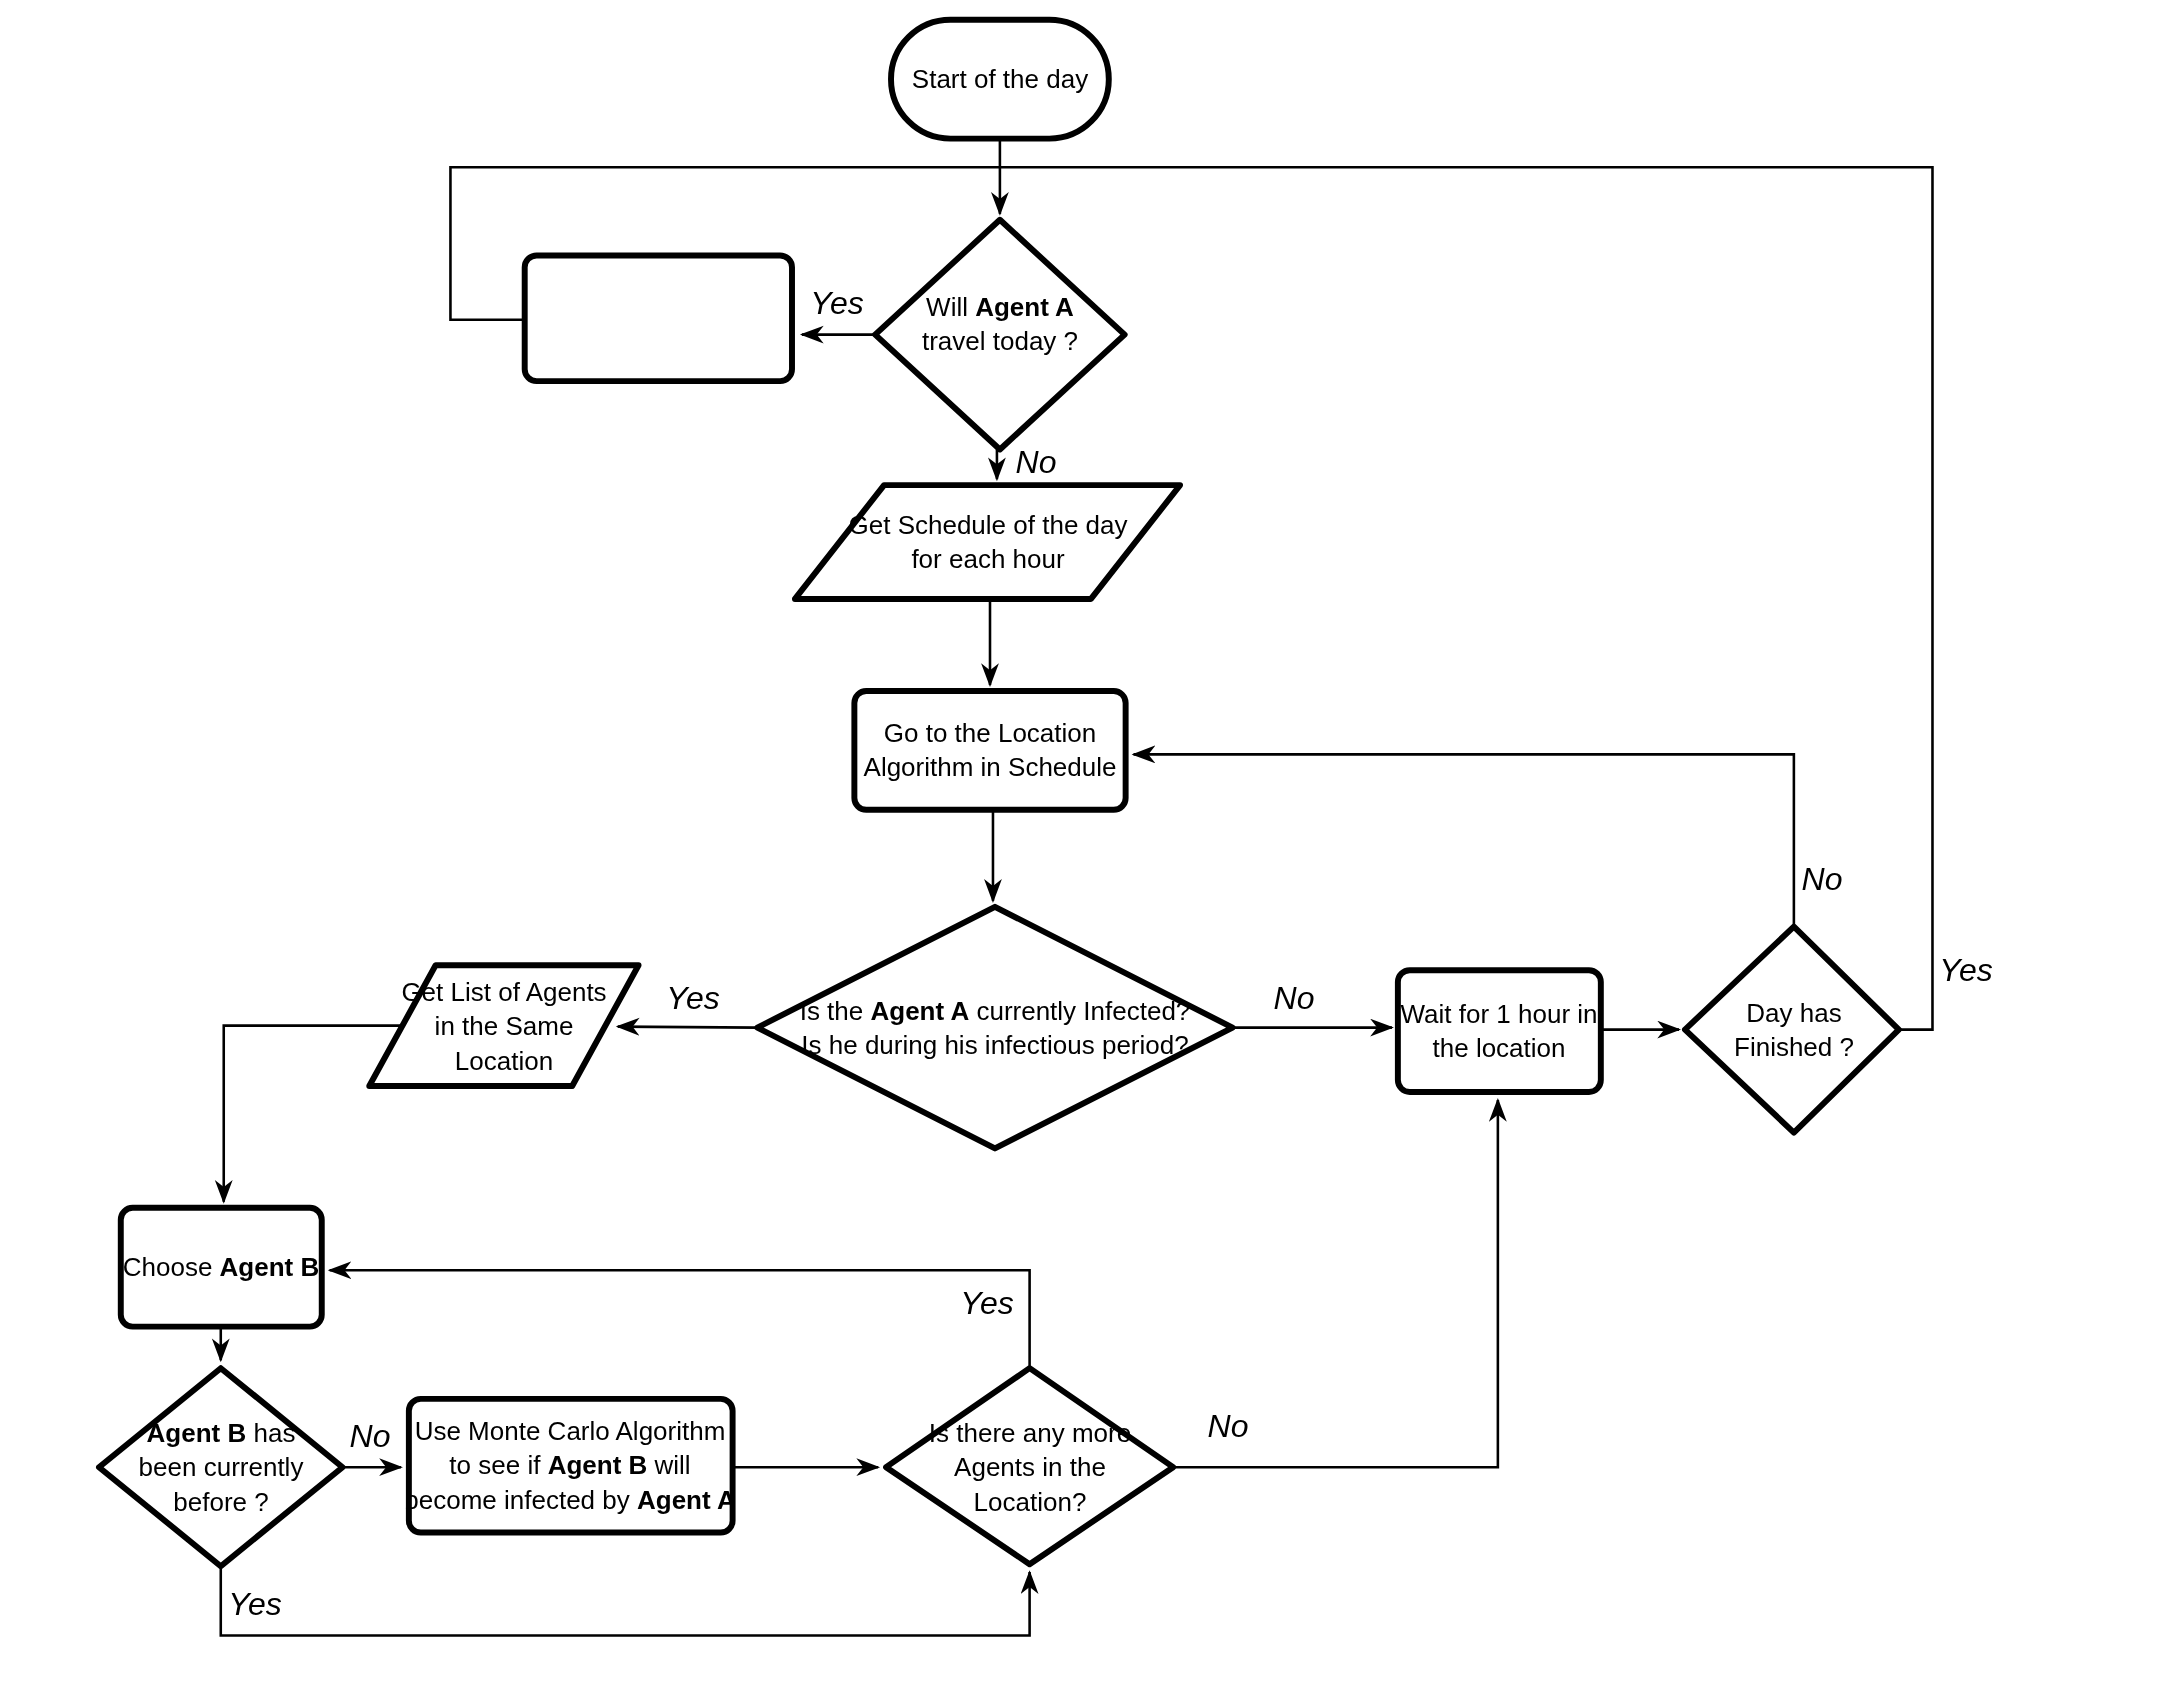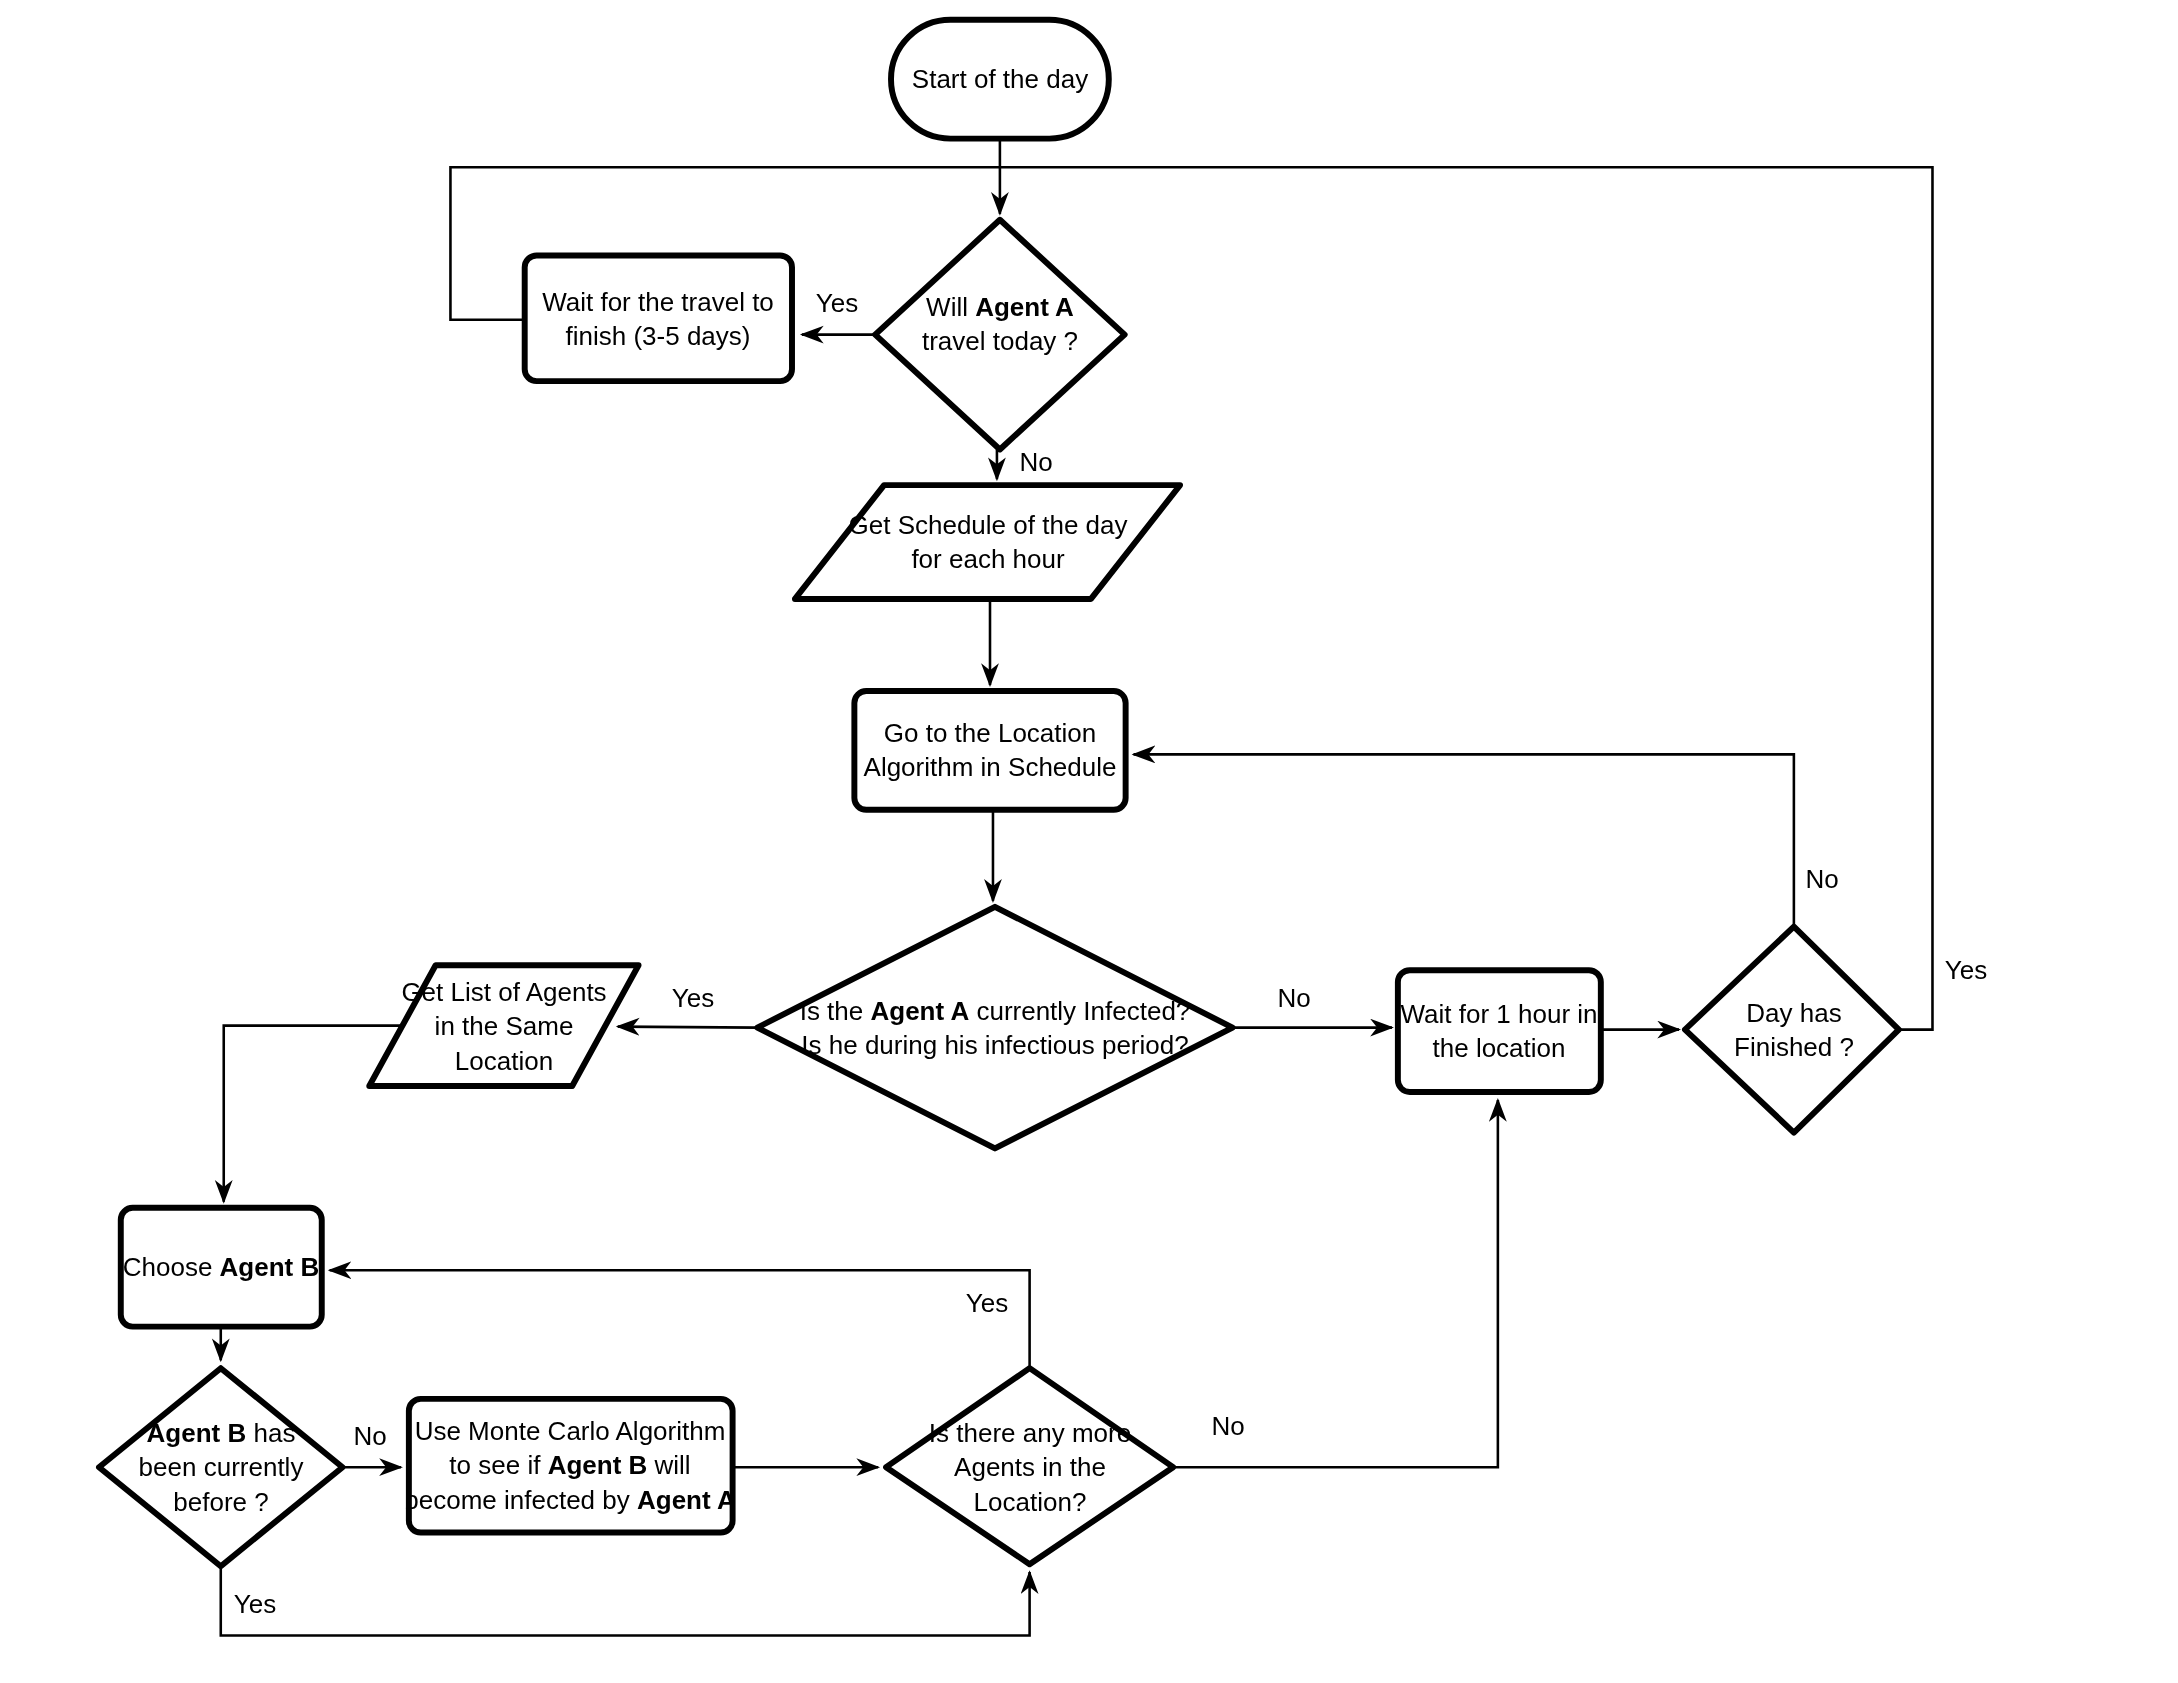--- a/index.html
+++ b/index.html
@@ -14,21 +14,21 @@
   .stage svg{position:absolute;left:0;top:0;}
   .edge{fill:none;stroke:var(--ink,#000000);stroke-width:2.6;}
   .shape{fill:var(--paper,#ffffff);stroke:var(--ink,#000000);stroke-width:6;stroke-linejoin:round;stroke-linecap:round;}
   .nlabel{
     position:absolute;transform:translate(-50%,-50%);
     white-space:pre-line;text-align:center;
     font-size:26px;line-height:1.32;
   }
   .elabel{
     position:absolute;transform:translate(-50%,-50%);
-    font-size:26px;white-space:nowrap;
+    font-size:32px;white-space:nowrap;font-style:italic;
   }
 </style>
 </head>
 <body>
 
 <div class="stage" style="--ink: #000000; --paper: #ffffff;">
 
   <svg width="2178" height="1683" viewBox="0 0 2200 1700">
     <defs>
       <marker id="arrow" markerUnits="userSpaceOnUse" markerWidth="30" markerHeight="24" refX="22" refY="9" orient="auto">
@@ -70,22 +70,20 @@
       <rect class="shape" x="122" y="1220" width="203" height="120" rx="12"></rect>
       <polygon class="shape" points="223,1382 346,1482 223,1582 100,1482"></polygon>
       <rect class="shape" x="413" y="1413" width="327" height="135" rx="12"></rect>
       <polygon class="shape" points="1040,1382 1185,1482 1040,1580 895,1482"></polygon>
     </g>
   </svg>
 
   <div class="nlabel" style="left:1000px;top:79px">Start of the day</div>
   <div class="nlabel" style="left:1000px;top:324px"><span>Will </span><span style="font-weight: bold;">Agent A</span><span>
 travel today ?</span></div>
-  <div class="nlabel" style="left:658px;top:319px">Wait for the travel to
-finish (3-5 days)</div>
   <div class="nlabel" style="left:988px;top:542px">Get Schedule of the day
 for each hour</div>
   <div class="nlabel" style="left:990px;top:750px">Go to the Location
 Algorithm in Schedule</div>
   <div class="nlabel" style="left:995px;top:1028px"><span>Is the </span><span style="font-weight: bold;">Agent A</span><span> currently Infected?
 Is he during his infectious period?</span></div>
   <div class="nlabel" style="left:504px;top:1026px">Get List of Agents
 in the Same
 Location</div>
   <div class="nlabel" style="left:1499px;top:1031px">Wait for 1 hour in

